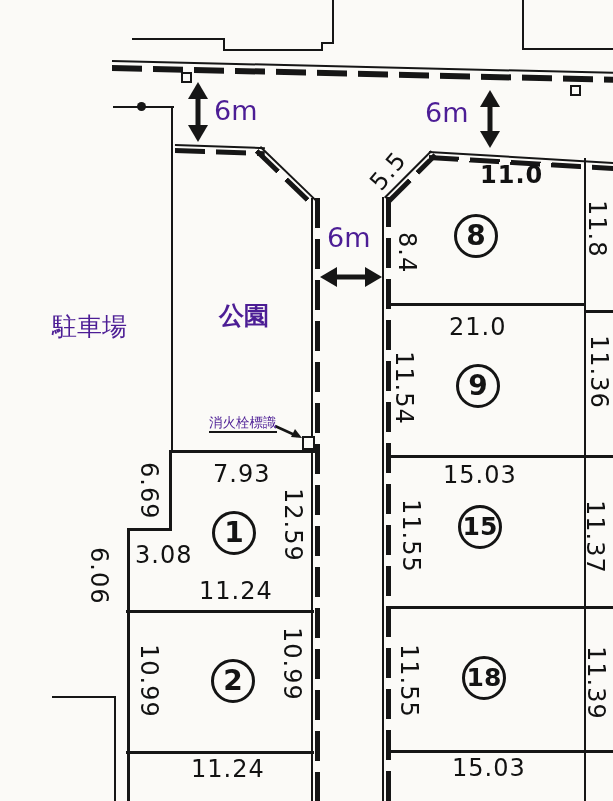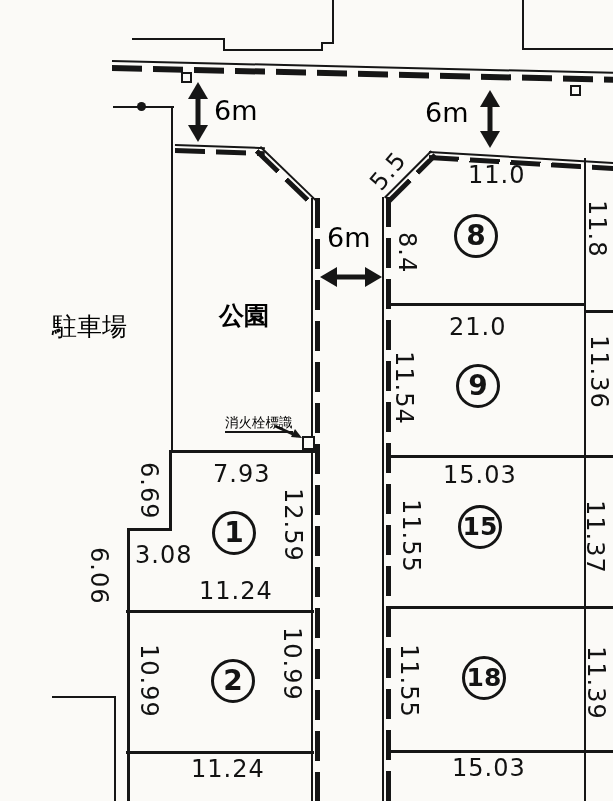--- a/index.html
+++ b/index.html
@@ -8,21 +8,21 @@
     background:#fbfaf7; overflow:hidden;
     font-family:"DejaVu Sans","Liberation Sans",sans-serif;
     color:#141414;
   }
   .hline,.vline{position:absolute;background:#161616;}
   .dim{
     position:absolute; font-size:24px; line-height:28px; height:28px;
     white-space:nowrap; letter-spacing:1px; color:#121212; text-align:center;
   }
   .rot90{transform:rotate(90deg);}
-  .area-label{position:absolute; white-space:nowrap; color:#000000;}
+  .area-label{position:absolute; white-space:nowrap; color:#4c1d95;}
   .circle-num{
     position:absolute; width:44px; height:44px; border:3px solid #141414;
     border-radius:50%; box-sizing:border-box; text-align:center;
     font-size:28px; font-weight:bold; line-height:38px; background:transparent;
   }
   
   .redge{position:absolute;}
   .redge .a{height:2px;background:#161616;}
   .redge .g{height:3px;}
   .redge .b{height:6px;background:repeating-linear-gradient(90deg,#161616 0 30px,#fbfaf7 30px 41px);}
@@ -125,35 +125,35 @@
     <polygon points="14,58 4,41 24,41" fill="#161616"></polygon>
   </svg>
   <svg style="left:320px;top:263px;" width="62" height="28" viewBox="0 0 62 28">
     <rect x="14" y="11.5" width="34" height="5" fill="#161616"></rect>
     <polygon points="0,14 17,4 17,24" fill="#161616"></polygon>
     <polygon points="62,14 45,4 45,24" fill="#161616"></polygon>
   </svg>
 
   <div class="area-label" style="left:52px;top:310px;font-size:25px;">駐車場</div>
   <div class="area-label" style="left:219px;top:299px;font-size:25px;font-weight:bold;">公園</div>
-  <div class="area-label" style="left:209px;top:414px;font-size:13.5px;margin-left:16px;"><span class="uline">消火栓標識</span></div>
+  <div class="area-label" style="left:209px;top:414px;font-size:13.5px;"><span class="uline">消火栓標識</span></div>
 
   <div class="area-label" style="left:214px;top:95px;font-size:27px;">6m</div>
   <div class="area-label" style="left:425px;top:97px;font-size:27px;">6m</div>
   <div class="area-label" style="left:327px;top:222px;font-size:27px;">6m</div>
   <div class="dim" style="left:366px;top:157px;width:44px;transform:rotate(-50deg);">5.5</div>
 
   <div class="circle-num" style="left:212px;top:511px;">1</div>
   <div class="circle-num" style="left:211px;top:659px;">2</div>
   <div class="circle-num" style="left:454px;top:214px;">8</div>
   <div class="circle-num" style="left:456px;top:364px;">9</div>
   <div class="circle-num" style="left:458px;top:505px;font-size:25px;">15</div>
   <div class="circle-num" style="left:462px;top:656px;font-size:25px;">18</div>
 
-  <div class="dim" style="left:468px;top:161px;">11.0</div>
+  <div class="dim" style="left:480px;top:161px;font-weight:bold;">11.0</div>
   <div class="dim rot90" style="left:387px;top:238px;width:40px;">8.4</div>
   <div class="dim rot90" style="left:570px;top:213px;width:54px;">11.8</div>
   <div class="dim" style="left:449px;top:313px;">21.0</div>
   <div class="dim rot90" style="left:371px;top:370px;width:66px;">11.54</div>
   <div class="dim rot90" style="left:566px;top:354px;width:66px;">11.36</div>
   <div class="dim" style="left:443px;top:461px;">15.03</div>
   <div class="dim rot90" style="left:378px;top:518px;width:66px;">11.55</div>
   <div class="dim rot90" style="left:562px;top:519px;width:66px;">11.37</div>
   <div class="dim rot90" style="left:376px;top:663px;width:66px;">11.55</div>
   <div class="dim rot90" style="left:563px;top:665px;width:66px;">11.39</div>

